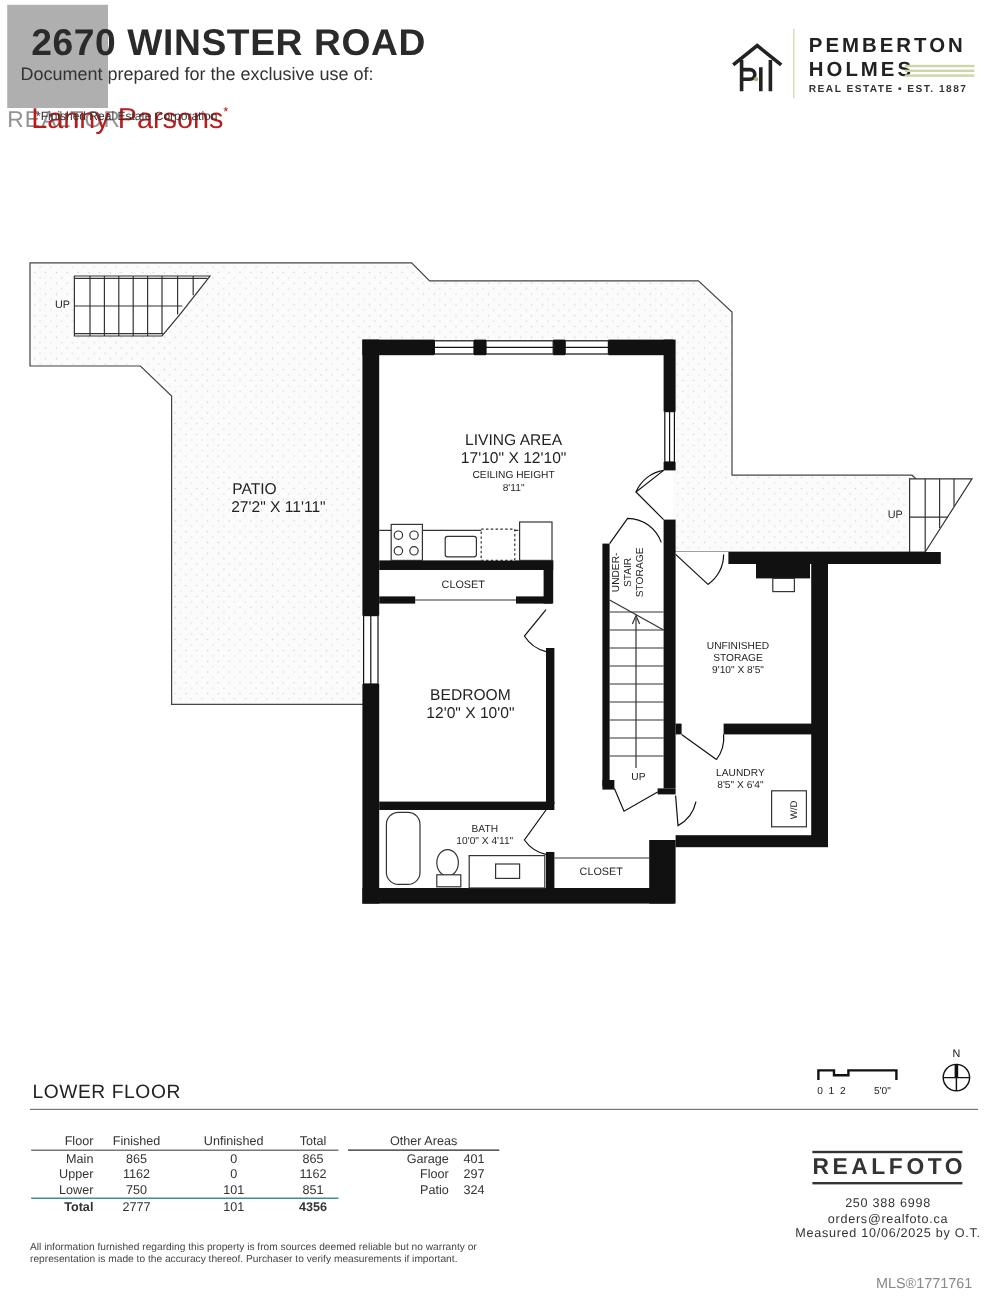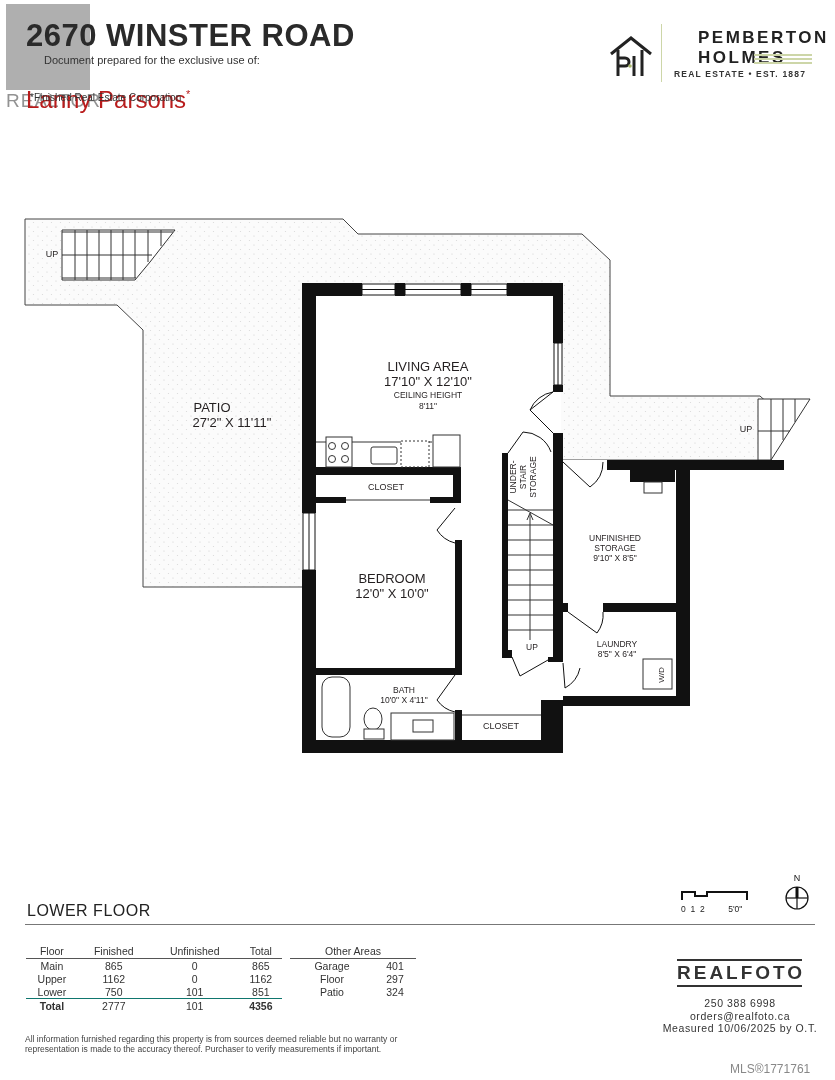--- a/index.html
+++ b/index.html
@@ -1,43 +1,43 @@
 <!DOCTYPE html>
 <html><head>
 <meta charset="utf-8">
 <style>
   html,body{margin:0;padding:0;background:#fff;}
   body{width:835px;height:1080px;position:relative;overflow:hidden;font-family:"Liberation Sans","DejaVu Sans",sans-serif;color:#231f20;}
   .abs{position:absolute;}
   #title{left:26px;top:18px;font-size:31px;font-weight:bold;letter-spacing:0.5px;color:#2a2a2a;white-space:nowrap;}
-  #prepared{left:44px;top:54px;font-size:11px;color:#333;}
+  #prepared{left:17px;top:54px;font-size:15px;color:#333;}
   #client{left:26px;top:64px;font-size:24px;color:#b91c1c;margin-top:22px;}
   #client sup{font-size:11px;vertical-align:top;position:relative;top:2px;}
   #corp{left:30px;top:92px;font-size:10px;color:#333;}
   #realtor-mark{left:6px;top:4px;width:84px;height:86px;background:rgba(110,110,110,0.55);}
   #realtor-word{left:6px;top:90px;font-size:19px;color:rgba(110,110,110,0.75);letter-spacing:1px;}
   #brand{left:606px;top:24px;width:210px;height:58px;}
   #brand .div{position:absolute;left:55px;top:0;width:1px;height:58px;background:#cdd6a8;}
-  #brand .n1,#brand .n2{position:absolute;left:68px;font-size:17px;font-weight:bold;letter-spacing:2.5px;color:#222;margin-left:24px;}
+  #brand .n1,#brand .n2{position:absolute;left:68px;font-size:17px;font-weight:bold;letter-spacing:2.5px;color:#222;}
   #brand .n1{top:4px;}
   #brand .n2{top:24px;}
   #brand .tag{position:absolute;left:68px;top:45px;font-size:8.5px;font-weight:bold;letter-spacing:1.2px;color:#333;white-space:nowrap;}
   #brand .stripes{position:absolute;left:148px;top:30px;width:58px;height:11px;}
   #brand .stripes i{display:block;height:2px;background:#cdd6a8;margin-bottom:2px;}
   #plan{left:0;top:190px;}
   .rl{font-family:"Liberation Sans",sans-serif;fill:#231f20;text-anchor:middle;}
   #floor-title{left:27px;top:902px;font-size:16px;letter-spacing:0.5px;color:#222;}
   #rule1{left:25px;top:924px;width:790px;height:1px;background:#777;}
   table.area{position:absolute;border-collapse:collapse;font-size:10.5px;color:#333;}
   table.area th{font-weight:normal;padding:0 0 1px 0;border-bottom:1px solid #555;}
   table.area td{padding:0;height:13px;}
   #tbl-floors{left:26px;top:945px;width:256px;}
   #tbl-other{left:290px;top:945px;width:126px;}
   .c{text-align:center;}
-  .l{text-align:center;}
+  .l{text-align:right;}
   tr.lastrow td{border-bottom:1px solid #0f766e;}
   tr.total td{font-weight:bold;}
   #disclaimer{left:25px;top:1034px;width:395px;font-size:8.5px;line-height:10px;color:#444;}
   #scale{left:680px;top:888px;width:80px;height:30px;}
   #scale-labels{left:681px;top:904px;font-size:8.5px;color:#222;white-space:nowrap;}
   #compass{left:782px;top:872px;}
   #rf-logo{left:677px;top:959px;width:125px;}
   #rf-logo .bar{height:2px;background:#333;}
   #rf-logo .word{font-size:19px;font-weight:bold;letter-spacing:3px;color:#333;text-align:left;line-height:24px;}
   #rf-contact{left:640px;top:997px;width:200px;text-align:center;font-size:10.5px;line-height:12.5px;color:#333;letter-spacing:0.6px;}

